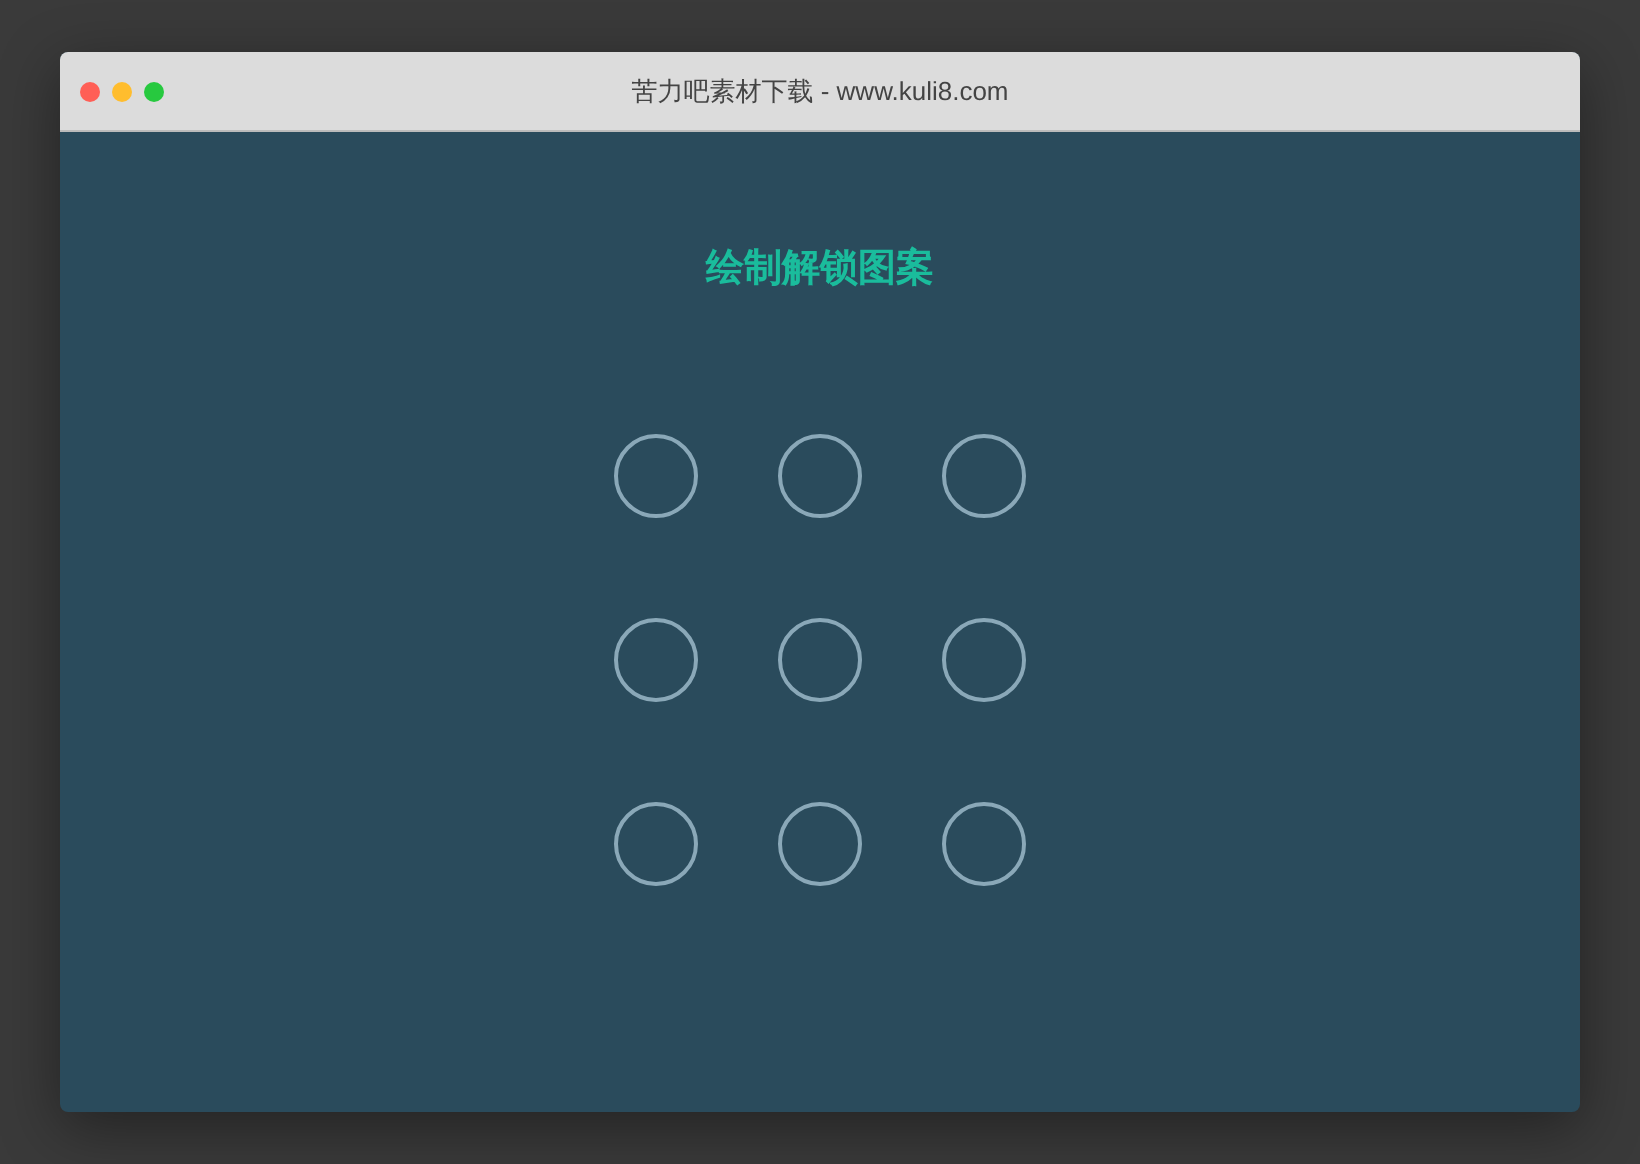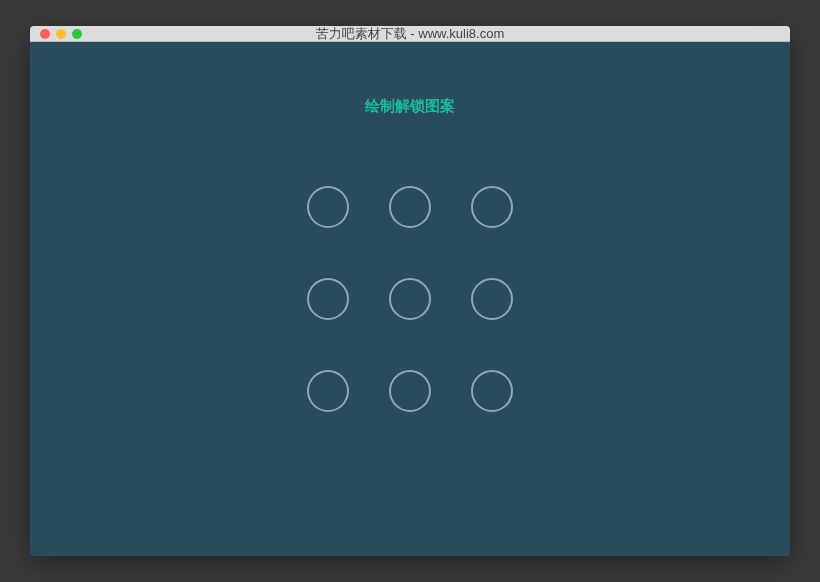--- a/index.html
+++ b/index.html
@@ -20,21 +20,21 @@
       width: 760px;
       height: 530px;
       background: #2a4b5c;
       border-radius: 4px;
       overflow: hidden;
       box-shadow: 0 8px 30px rgba(0,0,0,0.4);
       display: flex;
       flex-direction: column;
     }
     .titlebar {
-      height: 16px;
+      height: 40px;
       background: #dcdcdc;
       display: flex;
       align-items: center;
       position: relative;
       border-bottom: 1px solid #bbb;
     }
     .traffic-lights {
       display: flex;
       gap: 6px;
       padding-left: 10px;
@@ -59,21 +59,21 @@
     }
     .content {
       flex: 1;
       display: flex;
       flex-direction: column;
       align-items: center;
       padding-top: 55px;
     }
     .prompt {
       color: #1abc9c;
-      font-size: 15px;
+      font-size: 19px;
       font-weight: bold;
       margin-bottom: 70px;
     }
     .pattern-grid {
       display: grid;
       grid-template-columns: repeat(3, 42px);
       grid-template-rows: repeat(3, 42px);
       gap: 50px 40px;
     }
     .pattern-dot {

